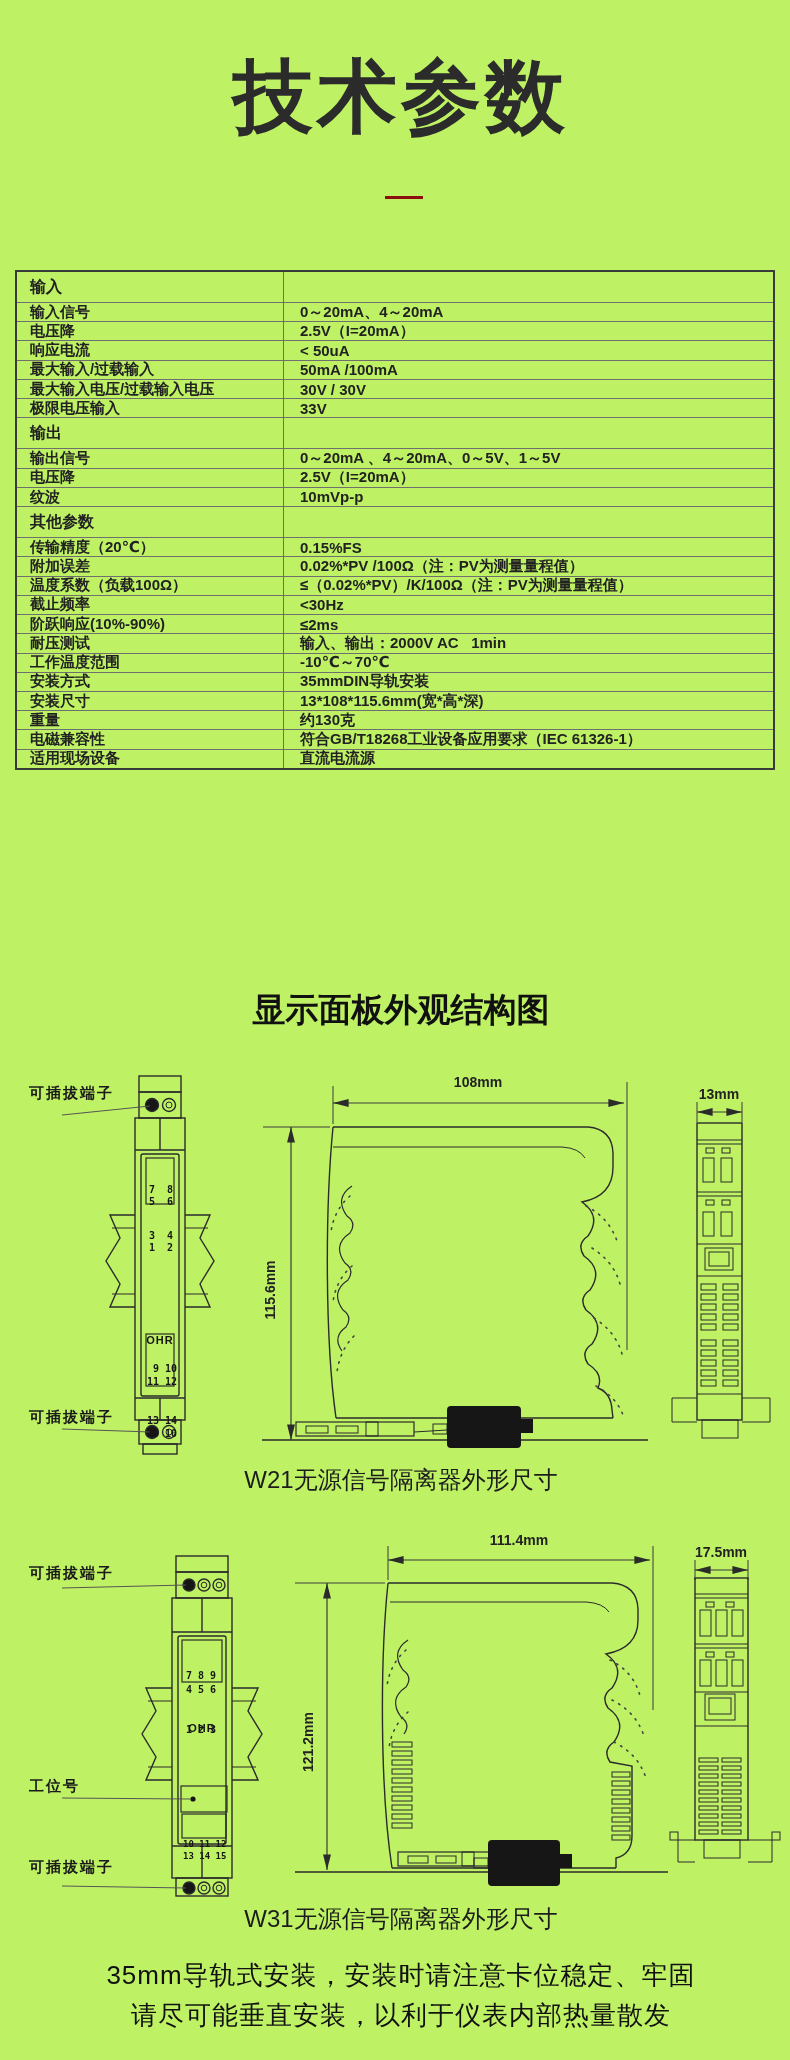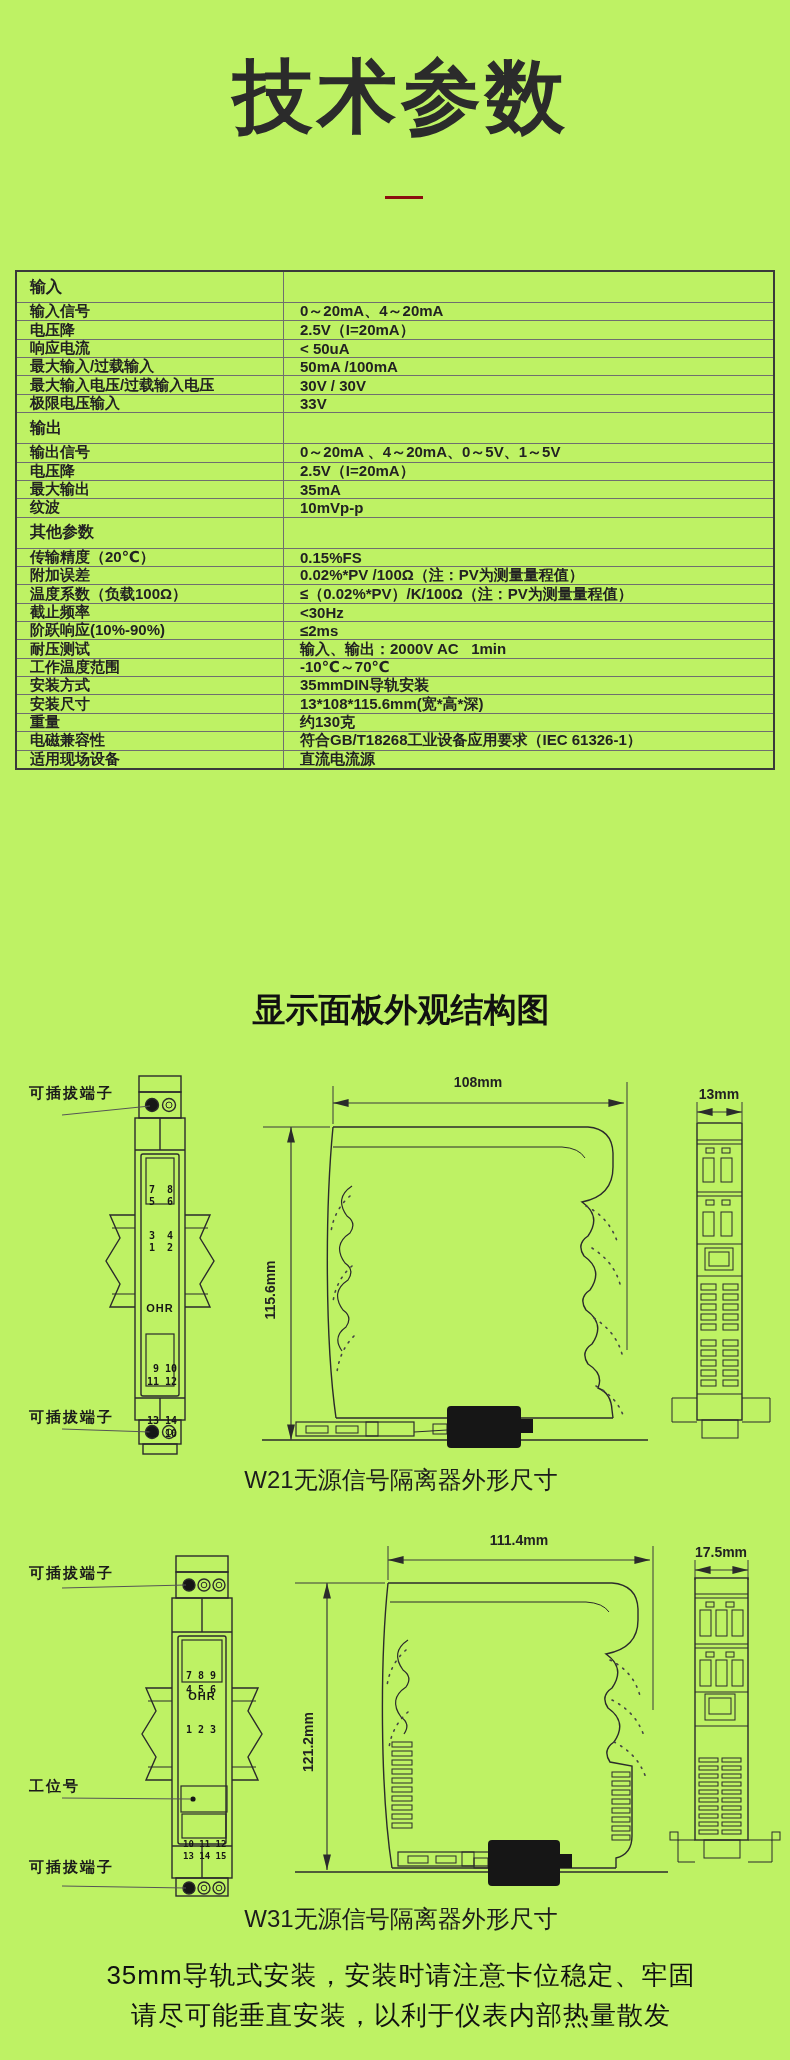--- a/index.html
+++ b/index.html
@@ -24,21 +24,21 @@
            font-weight:700;color:#222;white-space:pre;}
   .t-row.hdr .t-label{font-size:16px;}
 
   
   .section-title{left:0;right:0;top:988px;text-align:center;font-size:33px;font-weight:800;color:#111;}
 
   
   .anno{font-size:15px;font-weight:700;letter-spacing:2px;color:#1a1a1a;margin-left:14px;}
   .dim{font-size:14px;font-weight:700;color:#222;text-align:center;}
   .vdim{transform:rotate(-90deg);transform-origin:center center;width:84px;height:16px;line-height:16px;}
-  .brand{font-size:11px;font-weight:800;letter-spacing:1px;text-align:center;color:#151515;}
+  .brand{font-size:11px;font-weight:800;letter-spacing:1px;text-align:center;color:#151515;margin-top:32px;}
   .terms{font-family:"DejaVu Sans Mono",monospace;font-weight:700;color:#161616;white-space:pre;text-align:center;}
   .terms div{white-space:pre;}
   .t21a{font-size:10px;line-height:11.5px;}
   .t21b{font-size:10px;line-height:13px;}
   .t31a{font-size:10px;line-height:13.5px;}
   .t31b{font-size:9px;line-height:11.5px;}
   .fig-caption{left:0;right:0;text-align:center;font-size:24px;font-weight:400;color:#1c1c1c;}
 
   .footer-line{left:0;right:0;text-align:center;font-size:26px;font-weight:500;color:#111;letter-spacing:1px;}
 
@@ -86,24 +86,20 @@
       <div class="t-label">输出</div>
       <div class="t-value"></div>
     </div>
       <div class="t-row">
       <div class="t-label">输出信号</div>
       <div class="t-value">0～20mA 、4～20mA、0～5V、1～5V</div>
     </div>
       <div class="t-row">
       <div class="t-label">电压降</div>
       <div class="t-value">2.5V（I=20mA）</div>
-    </div>
-      <div class="t-row">
-      <div class="t-label">最大输出</div>
-      <div class="t-value">35mA</div>
     </div>
       <div class="t-row">
       <div class="t-label">纹波</div>
       <div class="t-value">10mVp-p</div>
     </div>
       <div class="t-row hdr">
       <div class="t-label">其他参数</div>
       <div class="t-value"></div>
     </div>
       <div class="t-row">

